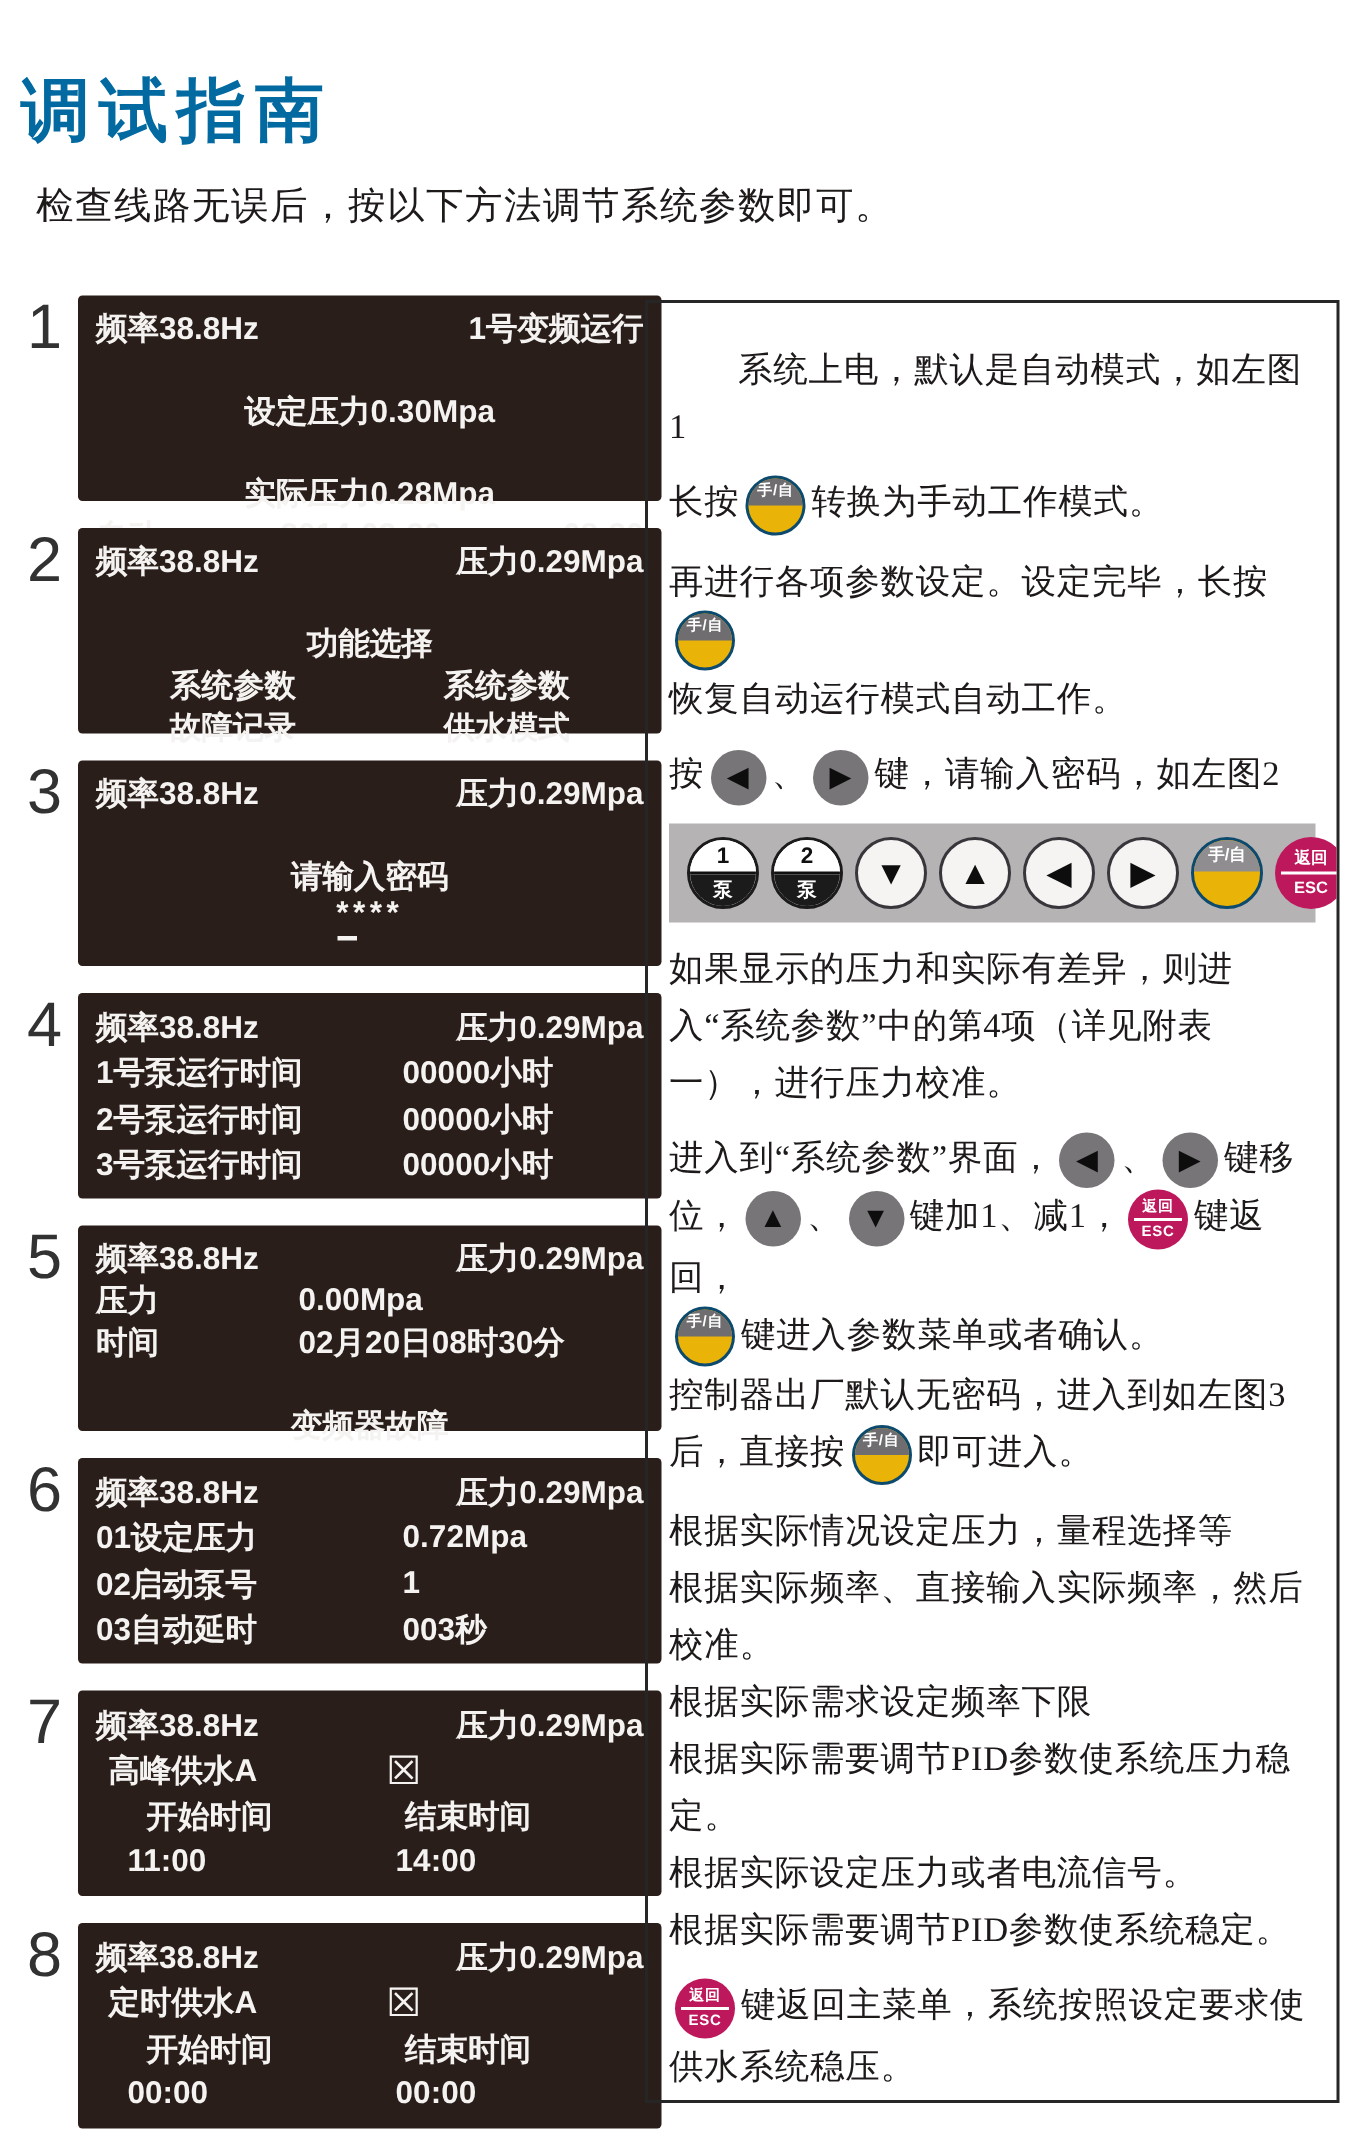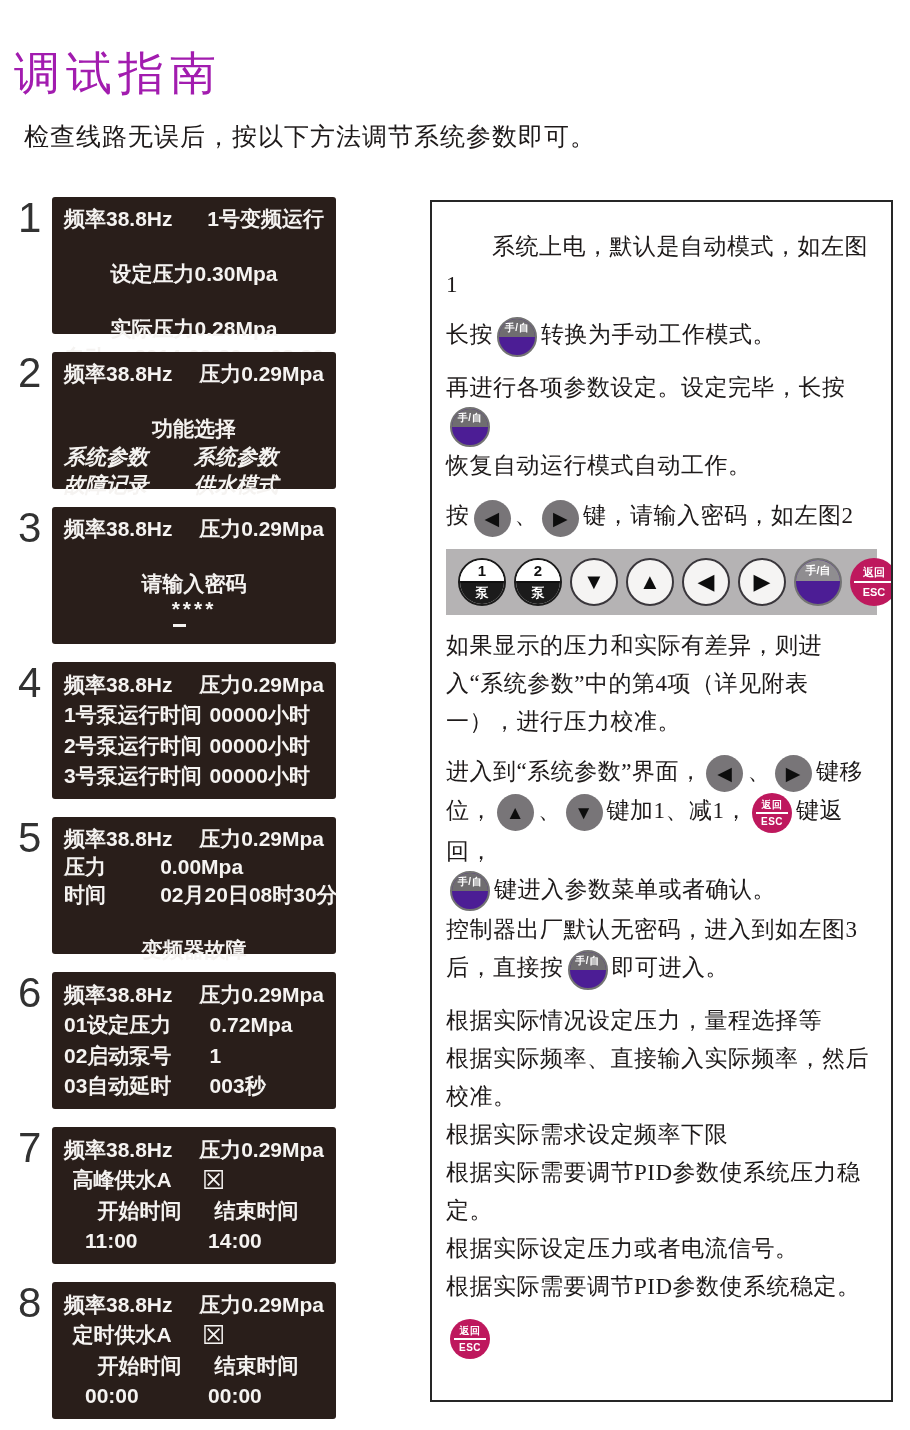--- a/index.html
+++ b/index.html
@@ -1,37 +1,37 @@
 <!DOCTYPE html>
 <html style="--screen_bg: #291E1A; --screen_text: #F5F3F1; --keypad_bg: #B5B3B4; --button_gray: #787578; --ink: #1E1A1A;"><head>
 <meta charset="utf-8">
 <style>
   html,body{margin:0;padding:0;background:#fff;}
   body{width:910px;height:1430px;position:relative;overflow:hidden;
        font-family:"Liberation Serif","DejaVu Serif",serif;color:var(--ink,#1e1a1a);}
 
   .page-title{position:absolute;left:14px;top:12px;font-size:46px;letter-spacing:6px;
-              color:#a21caf;font-weight:400;}
+              color:#0369a1;font-weight:700;}
   .intro{position:absolute;left:24px;top:120px;font-size:25px;letter-spacing:1px;}
 
   
   .screens{position:absolute;left:18px;top:197px;display:flex;flex-direction:column;gap:18px;}
   .screen-row{display:flex;align-items:flex-start;}
   .num{width:34px;font-family:"Liberation Sans","DejaVu Sans",sans-serif;
        font-size:42px;line-height:1;color:#323232;}
-  .screen{width:284px;height:137px;background:var(--screen_bg,#291e1a);
+  .screen{width:389px;height:137px;background:var(--screen_bg,#291e1a);
           color:var(--screen_text,#f5f3f1);border-radius:3px;box-sizing:border-box;
           padding:8px 12px;display:flex;flex-direction:column;justify-content:space-between;
           font-family:"Liberation Sans","DejaVu Sans",sans-serif;font-weight:bold;font-size:21px;}
   .srow{height:29px;display:flex;align-items:center;white-space:nowrap;}
   .srow.spread{justify-content:space-between;}
   .srow.three{justify-content:space-between;}
   .srow.center{justify-content:center;margin-top:27px;}
   .srow.two{display:grid;grid-template-columns:1fr 1fr;}
-  .srow.two .cell{font-style:italic;}
+  .srow.two .cell{text-align:center;}
   .srow.pair{display:grid;grid-template-columns:56% 44%;}
   .srow.pair40{display:grid;grid-template-columns:37% 63%;}
   .srow.box{display:grid;grid-template-columns:53% 47%;}
   .srow.box .c0{padding-left:.4em;}
   .srow.box .c1{font-size:26px;font-weight:400;line-height:1;}
   .srow.tlabel{display:grid;grid-template-columns:53% 47%;}
   .srow.tlabel .c0{padding-left:1.6em;}
   .srow.tlabel .c1{padding-left:.6em;}
   .srow.tval{display:grid;grid-template-columns:53% 47%;}
   .srow.tval .c0{padding-left:1em;}
@@ -44,21 +44,21 @@
   
   .panel{position:absolute;left:430px;top:200px;width:463px;height:1202px;
          border:2px solid #262626;box-sizing:border-box;padding:26px 14px 0 14px;overflow:hidden;}
   .para{margin:0 0 12px 0;font-size:23px;line-height:38px;letter-spacing:.5px;}
   .para.indent{text-indent:2em;}
 
   
   .btn{display:inline-flex;flex-direction:column;vertical-align:middle;border-radius:50%;
        overflow:hidden;text-align:center;margin:0 4px;box-sizing:border-box;flex-shrink:0;
        font-family:"Liberation Sans","DejaVu Sans",sans-serif;}
-  .btn.mode{width:40px;height:40px;border:2px solid #737373;background:#4c1d95;gap:25px;}
+  .btn.mode{width:40px;height:40px;border:2px solid #0c4a6e;background:#eab308;gap:25px;}
   .btn.mode .th{flex:1;background:#6f6d70;color:#fff;font-size:10px;font-weight:bold;line-height:18px;}
   .btn.mode .bh{flex:1;background:#fff;color:#191919;font-size:10px;font-weight:bold;line-height:17px;}
   .btn.esc{width:40px;height:40px;background:#be185d;color:#fff;justify-content:center;}
   .btn.esc .th{font-size:10px;font-weight:bold;line-height:15px;border-bottom:2px solid #fff;
                padding:0 3px;margin:0 4px;}
   .btn.esc .bh{font-size:10px;font-weight:bold;line-height:15px;}
   .btn.arrow{width:37px;height:37px;background:var(--button_gray,#787578);color:#0d0d0d;
              flex-direction:row;align-items:center;justify-content:center;font-size:19px;line-height:1;}
   .btn.pump{border:2px solid #1b1b1b;background:#fff;}
   .btn.pump .th{flex:1;background:#fff;color:#101010;font-size:15px;font-weight:bold;line-height:21px;
@@ -287,15 +287,15 @@
           <span class="th">手/自</span>
           <span class="bh">设定</span>
         </span><span>键进入参数菜单或者确认。</span><br><span>控制器出厂默认无密码，进入到如左图3</span><br><span>后，直接按</span><span class="btn mode">
           <span class="th">手/自</span>
           <span class="bh">设定</span>
         </span><span>即可进入。</span></p>
       <p class="para"><span>根据实际情况设定压力，量程选择等</span><br><span>根据实际频率、直接输入实际频率，然后校准。</span><br><span>根据实际需求设定频率下限</span><br><span>根据实际需要调节PID参数使系统压力稳定。</span><br><span>根据实际设定压力或者电流信号。</span><br><span>根据实际需要调节PID参数使系统稳定。</span></p>
       <p class="para"><span class="btn esc">
           <span class="th">返回</span>
           <span class="bh">ESC</span>
-        </span></p>
+        </span><span>键返回主菜单，系统按照设定要求使供水系统稳压。</span></p>
     </div>
 </div>
 
 </body></html>

